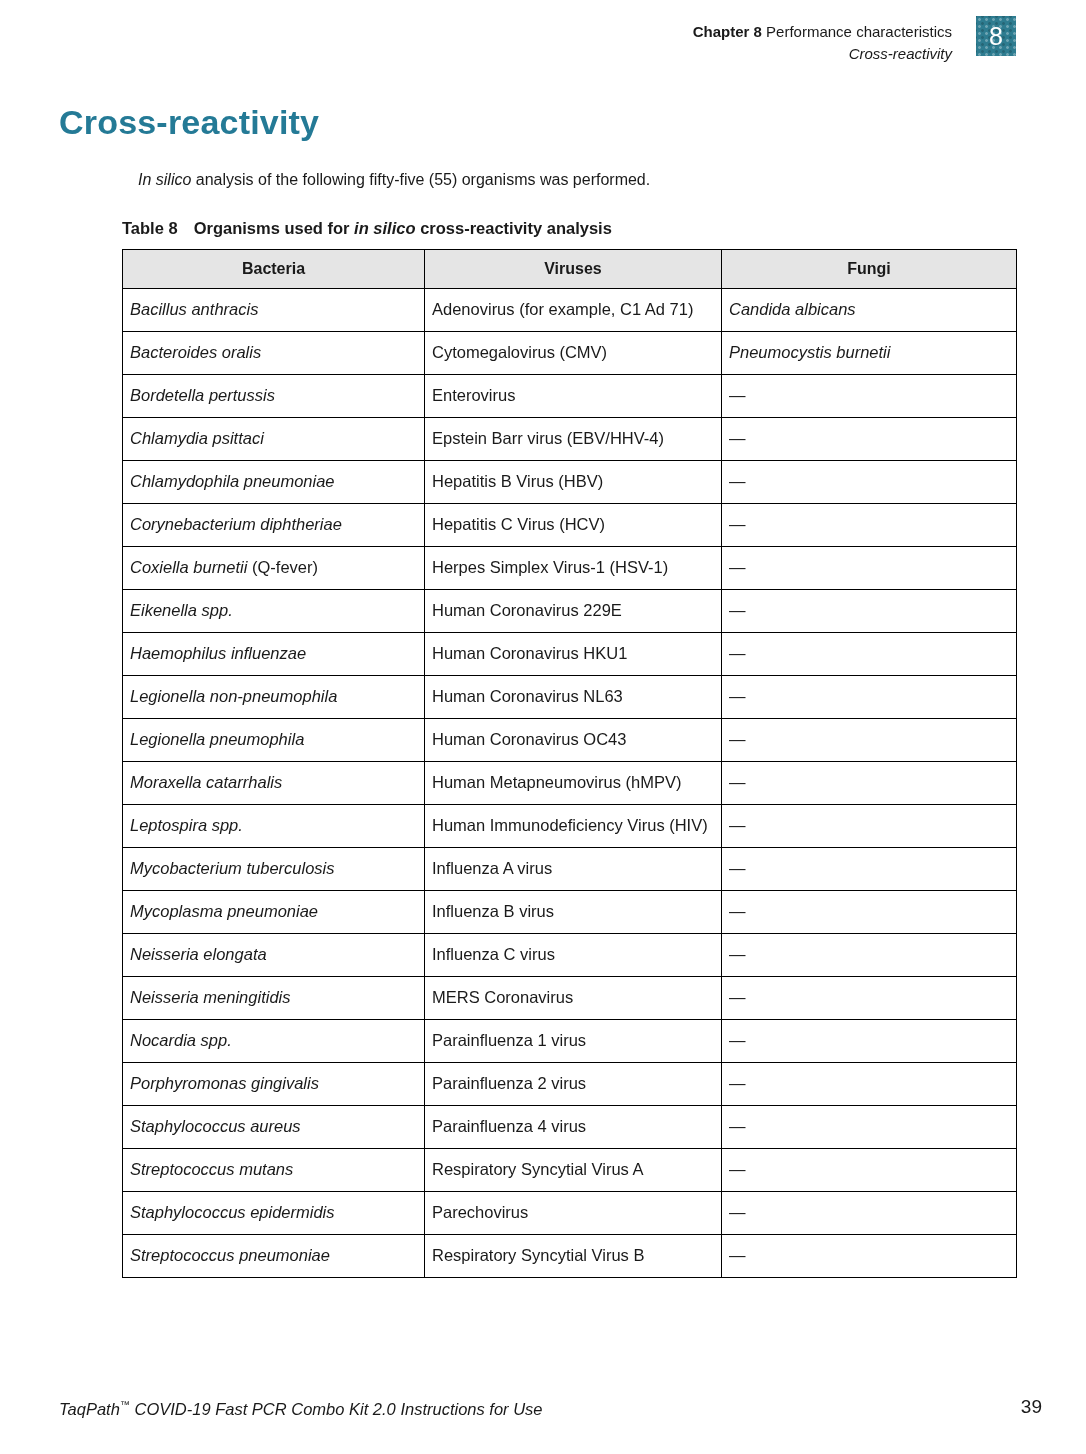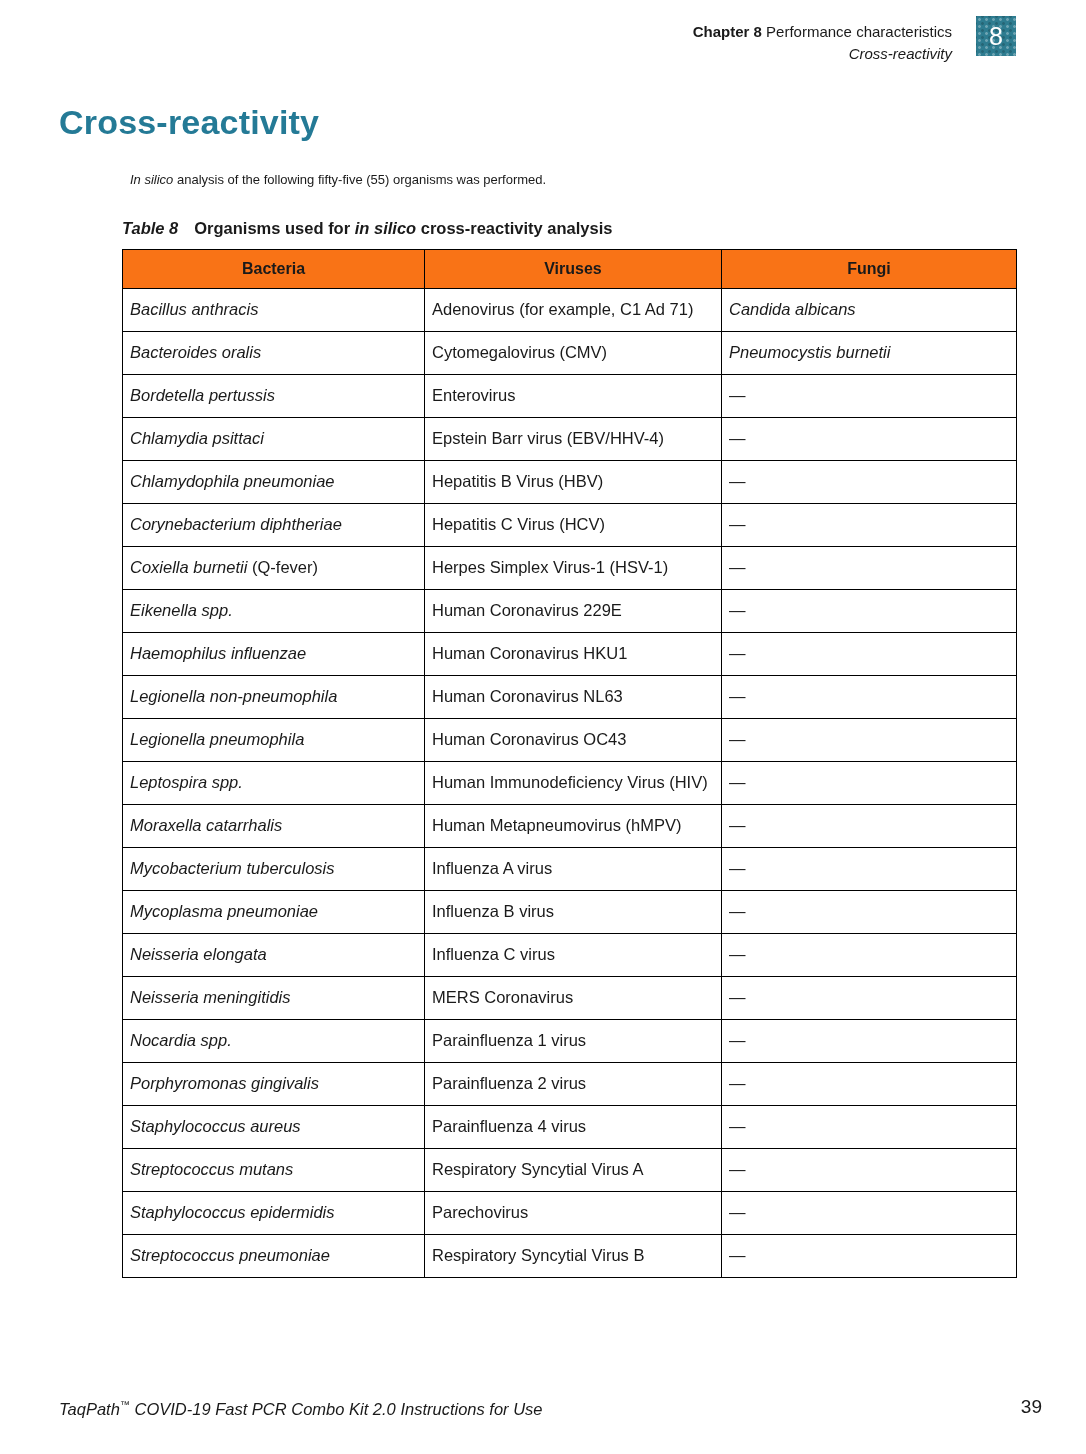--- a/index.html
+++ b/index.html
@@ -62,43 +62,43 @@
   }
 
   
   .content {
     position: absolute;
     top: 168px;
     left: 122px;
     width: 894px;
   }
   .intro {
-    margin: 0 0 28px 8px;
-    font-size: 13px;
+    margin: 0 0 28px 16px;
+    font-size: 16px;
     line-height: 23px;
     color: #1a1a1a;
   }
   .caption {
     margin: 0 0 11px 0;
     font-size: 16.5px;
     font-weight: bold;
     color: #1a1a1a;
   }
-  .caption-label { margin-right: 16px; font-style: italic; }
+  .caption-label { margin-right: 16px; }
 
   table.organism-table {
     border-collapse: collapse;
     width: 894px;
     table-layout: fixed;
   }
   .col-bacteria { width: 302px; }
   .col-virus    { width: 297px; }
   .col-fungi    { width: 295px; }
   .organism-table th {
-    background: #f97316;
+    background: #e5e5e5;
     border: 1px solid #000000;
     font-size: 16px;
     font-weight: bold;
     text-align: center;
     padding: 8px 6px;
     line-height: 22px;
   }
   .organism-table td {
     border: 1px solid #000000;
     font-size: 16.5px;
@@ -217,27 +217,27 @@
             <td><span class="italic">Legionella non-pneumophila</span></td>
             <td>Human Coronavirus NL63</td>
             <td>—</td>
           </tr>
           <tr>
             <td><span class="italic">Legionella pneumophila</span></td>
             <td>Human Coronavirus OC43</td>
             <td>—</td>
           </tr>
           <tr>
+            <td><span class="italic">Moraxella catarrhalis</span></td>
+            <td>Human Metapneumovirus (hMPV)</td>
+            <td>—</td>
+          </tr>
+          <tr>
             <td><span class="italic">Leptospira spp.</span></td>
             <td>Human Immunodeficiency Virus (HIV)</td>
-            <td>—</td>
-          </tr>
-          <tr>
-            <td><span class="italic">Moraxella catarrhalis</span></td>
-            <td>Human Metapneumovirus (hMPV)</td>
             <td>—</td>
           </tr>
           <tr>
             <td><span class="italic">Mycobacterium tuberculosis</span></td>
             <td>Influenza A virus</td>
             <td>—</td>
           </tr>
           <tr>
             <td><span class="italic">Mycoplasma pneumoniae</span></td>
             <td>Influenza B virus</td>

